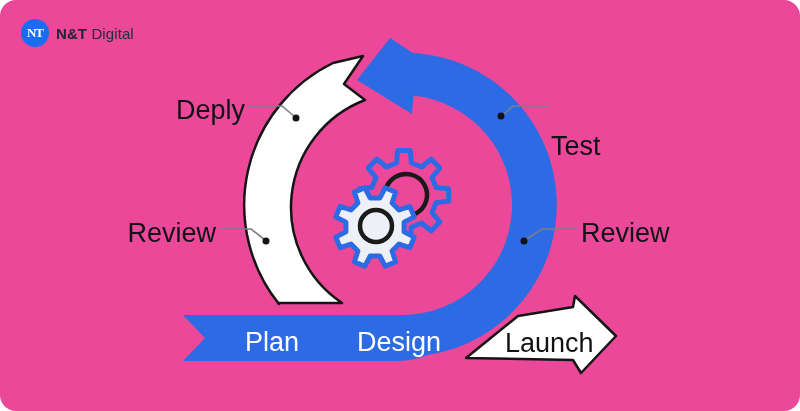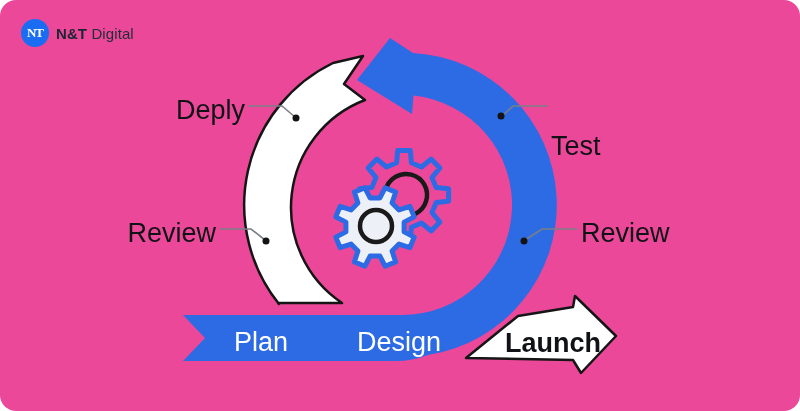--- a/index.html
+++ b/index.html
@@ -17,21 +17,21 @@
     color:#ffffff;font-family:"Liberation Serif", serif;font-weight:700;
     font-size:13px;letter-spacing:-1px;
   }
   .brand-text{font-size:15px;color:#232d3a;letter-spacing:.1px;}
   .brand-text b{font-weight:700;color:#1c2633;}
   svg{position:absolute;left:0;top:0;}
   .lbl{position:absolute;font-size:27px;font-weight:500;color:#101215;line-height:1.2;}
   .lbl.right{text-align:right;}
   .lbl.center{text-align:center;}
   .band-word{color:#ffffff;font-weight:500;}
-  .launch-word{color:#101215;font-weight:700;}
+  .launch-word{color:#101215;font-weight:400;}
 </style>
 </head>
 <body>
 
 <div class="canvas">
 
   <div class="brand">
     <div class="brand-circle">
       <span class="brand-monogram">NT</span>
     </div>
@@ -79,17 +79,17 @@
       <circle cx="266" cy="241" r="3.5"></circle>
       <circle cx="524" cy="241" r="3.5"></circle>
     </g>
   </svg>
 
   <div class="lbl right" style="left:150px;top:94px;width:95px;">Deply</div>
   <div class="lbl" style="left:551px;top:94px;margin-top:36px;">Test</div>
   <div class="lbl right" style="left:120px;top:217px;width:96px;">Review</div>
   <div class="lbl" style="left:581px;top:217px;">Review</div>
 
-  <div class="lbl center band-word" style="left:221px;top:326px;width:80px;">Plan</div>
+  <div class="lbl center band-word" style="left:232px;top:326px;width:80px;">Plan</div>
   <div class="lbl center band-word" style="left:354px;top:326px;width:90px;">Design</div>
   <div class="lbl center launch-word" style="left:505px;top:327px;width:84px;">Launch</div>
 
 </div>
 
 </body></html>

